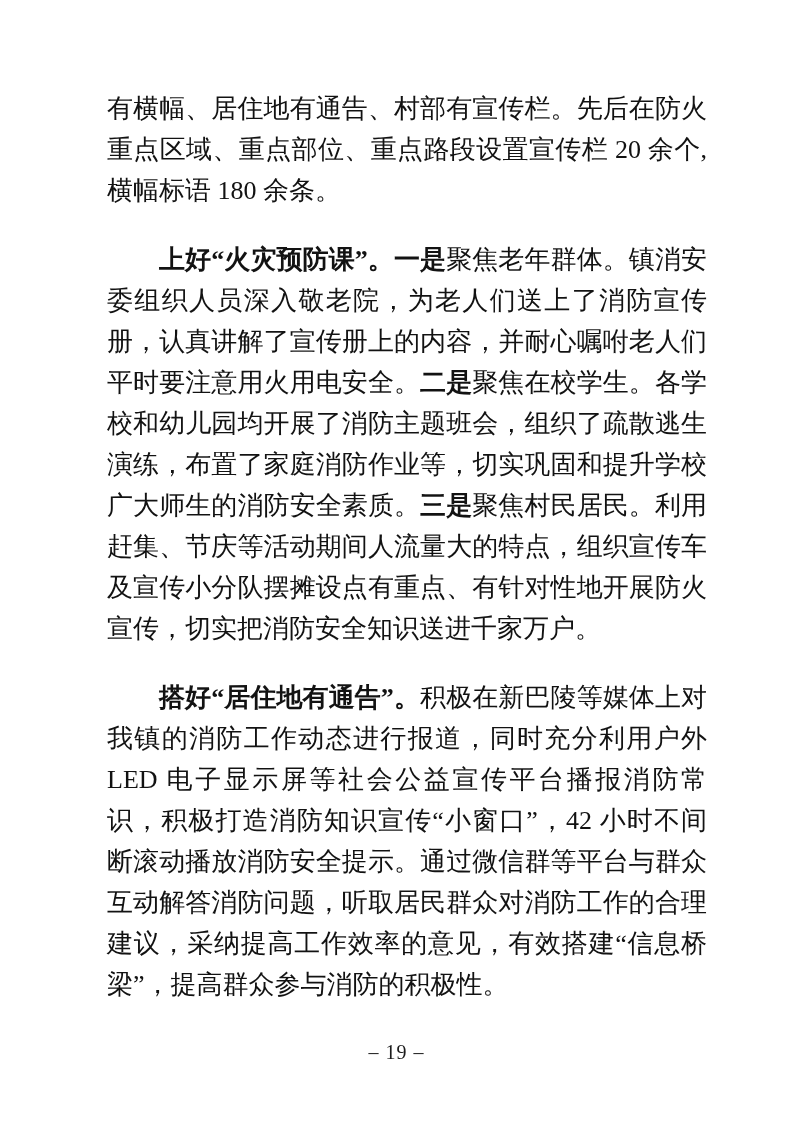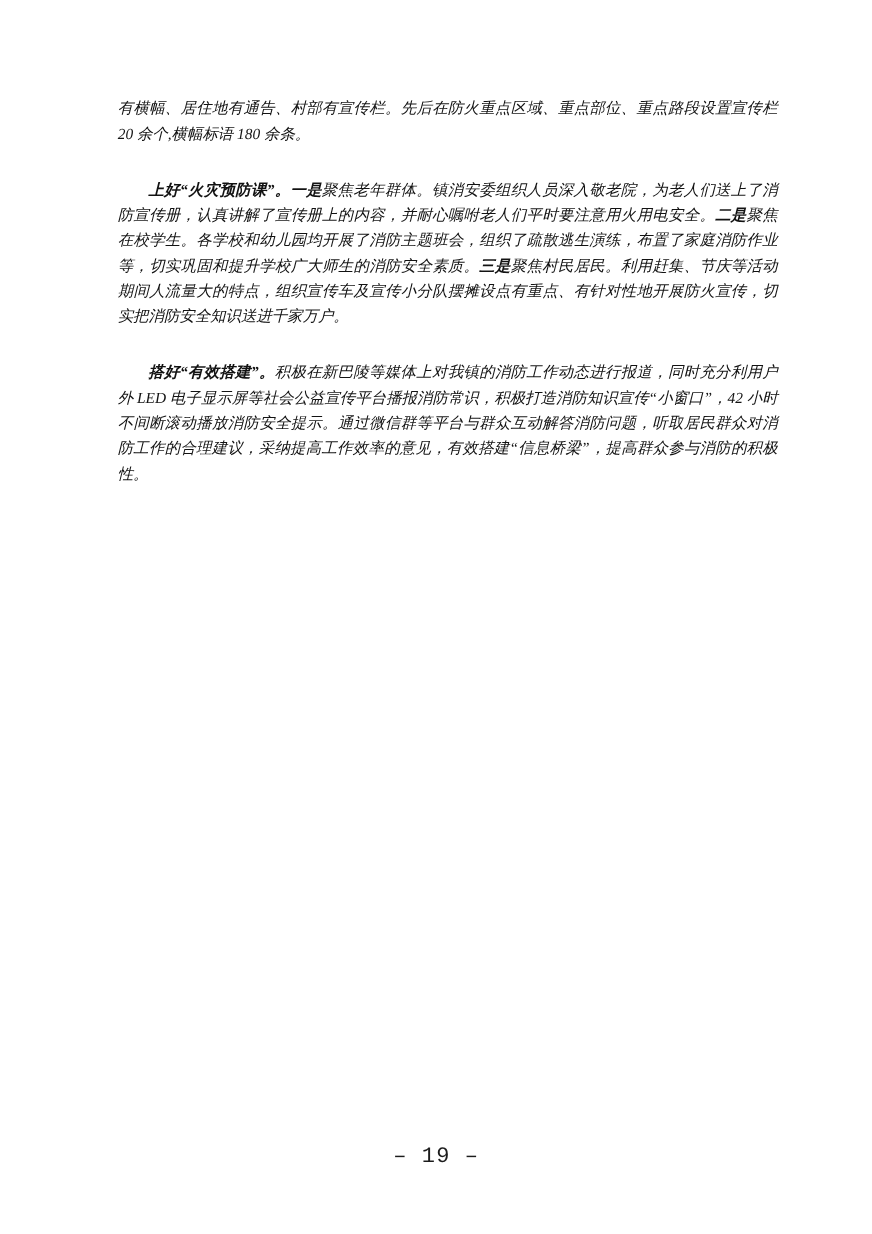--- a/index.html
+++ b/index.html
@@ -17,26 +17,25 @@
     overflow: hidden;
   }
   .content {
     position: absolute;
     left: 107px;
     top: 88px;
     width: 600px;
   }
   p.para {
     margin: 0;
-    font-size: 14px;
-    line-height: 23px;
+    font-size: 26px;
+    line-height: 41px;
     text-align: justify;
     text-justify: inter-character;
     word-break: normal;
-    font-style: italic;
   }
   p.para + p.para {
     margin-top: 28px;
   }
   p.para.indent {
     text-indent: 2em;
   }
   .run {
     font-weight: normal;
   }
@@ -46,26 +45,25 @@
   .footer {
     position: absolute;
     left: 0;
     top: 1038px;
     width: 100%;
     text-align: center;
     font-size: 20px;
     line-height: 28px;
     color: #1c1c1c;
     letter-spacing: 1px;
-    font-family: Liberation Mono, monospace;
   }
 </style>
 </head>
 <body>
 
 <div class="page">
   <div class="content">
       <p class="para"><span class="run">有横幅、居住地有通告、村部有宣传栏。先后在防火重点区域、重点部位、重点路段设置宣传栏 20 余个,横幅标语 180 余条。</span></p>
       <p class="para indent"><span class="run bold">上好“火灾预防课”。</span><span class="run bold">一是</span><span class="run">聚焦老年群体。镇消安委组织人员深入敬老院，为老人们送上了消防宣传册，认真讲解了宣传册上的内容，并耐心嘱咐老人们平时要注意用火用电安全。</span><span class="run bold">二是</span><span class="run">聚焦在校学生。各学校和幼儿园均开展了消防主题班会，组织了疏散逃生演练，布置了家庭消防作业等，切实巩固和提升学校广大师生的消防安全素质。</span><span class="run bold">三是</span><span class="run">聚焦村民居民。利用赶集、节庆等活动期间人流量大的特点，组织宣传车及宣传小分队摆摊设点有重点、有针对性地开展防火宣传，切实把消防安全知识送进千家万户。</span></p>
-      <p class="para indent"><span class="run bold">搭好“有效搭建”。</span><span class="run">积极在新巴陵等媒体上对我镇的消防工作动态进行报道，同时充分利用户外 LED 电子显示屏等社会公益宣传平台播报消防常识，积极打造消防知识宣传“小窗口”，42 小时不间断滚动播放消防安全提示。通过微信群等平台与群众互动解答消防问题，听取居民群众对消防工作的合理建议，采纳提高工作效率的意见，有效搭建“信息桥梁”，提高群众参与消防的积极性。</span></p>
+      <p class="para indent"><span class="run bold">搭好“居住地有通告”。</span><span class="run">积极在新巴陵等媒体上对我镇的消防工作动态进行报道，同时充分利用户外 LED 电子显示屏等社会公益宣传平台播报消防常识，积极打造消防知识宣传“小窗口”，42 小时不间断滚动播放消防安全提示。通过微信群等平台与群众互动解答消防问题，听取居民群众对消防工作的合理建议，采纳提高工作效率的意见，有效搭建“信息桥梁”，提高群众参与消防的积极性。</span></p>
     </div>
   <div class="footer">– 19 –</div>
 </div>
 
 </body></html>

